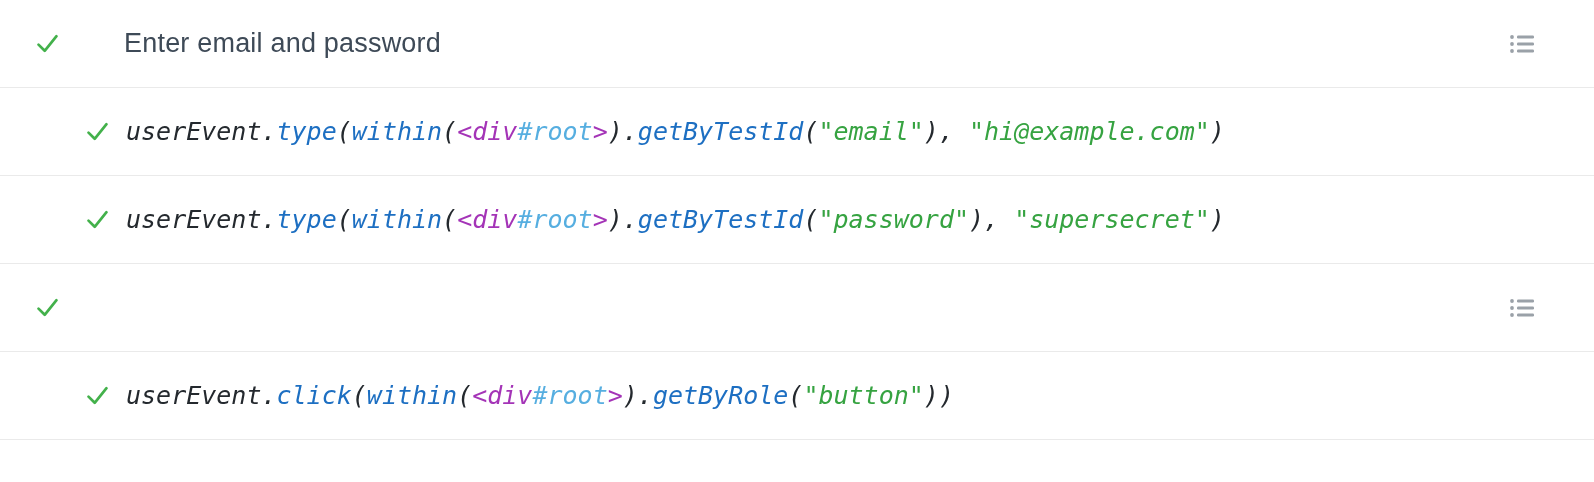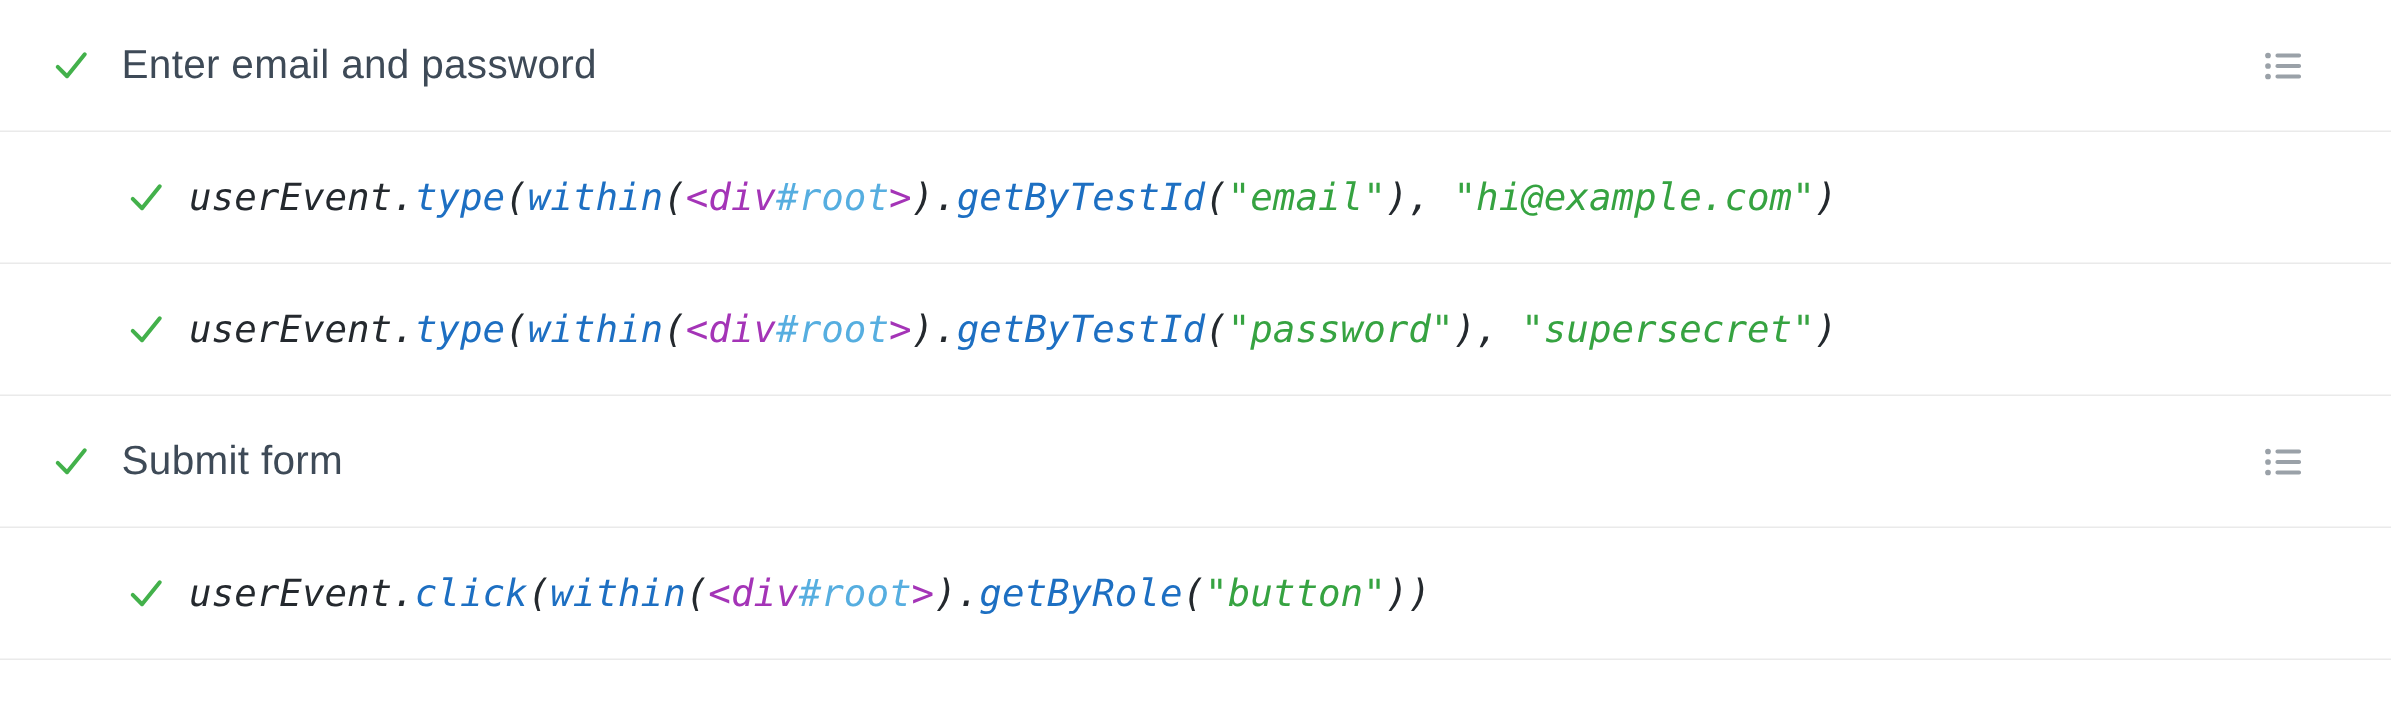--- a/index.html
+++ b/index.html
@@ -11,21 +11,21 @@
     overflow: hidden;
   }
   .log { width: 100%; }
   .row {
     display: flex;
     align-items: center;
     height: 88px;
     border-bottom: 1px solid var(--divider, #eaeaea);
     background: #ffffff;
   }
-  .row.step { padding-left: 34px; padding-right: 58px; }
+  .row.step { padding-left: 34px; padding-right: 58px; gap: 43px; }
   .row.code { padding-left: 84px; padding-right: 40px; }
   .check {
     flex: 0 0 auto;
     display: flex;
     align-items: center;
     margin-right: 20px;
   }
   .row.code .check { margin-right: 15px; }
   .title {
     font-size: 27px;
@@ -85,21 +85,20 @@
         </svg>
       </span>
       <span class="codeline"><span class="tok-default">userEvent.</span><span class="tok-blue">type</span><span class="tok-default">(</span><span class="tok-blue">within</span><span class="tok-default">(</span><span class="tok-purple">&lt;div</span><span class="tok-lightblue">#root</span><span class="tok-purple">&gt;</span><span class="tok-default">).</span><span class="tok-blue">getByTestId</span><span class="tok-default">(</span><span class="tok-green">"password"</span><span class="tok-default">), </span><span class="tok-green">"supersecret"</span><span class="tok-default">)</span></span>
     </div>
     <div class="row step">
       <span class="check">
         <svg width="27" height="27" viewBox="0 0 24 24" fill="none">
           <polyline points="4,13 9.5,18.5 20,5.5" stroke="#43b14b" stroke-width="2.4" stroke-linecap="round" stroke-linejoin="round" fill="none"></polyline>
         </svg>
       </span>
-      <span class="title">Submit form</span>
       <span class="spacer"></span>
       <span class="menu-icon">
         <svg width="28" height="26" viewBox="0 0 28 26">
           <circle cx="4" cy="6" r="1.9" fill="#9aa1a8"></circle>
           <rect x="9" y="4.6" width="17" height="2.8" rx="1.2" fill="#9aa1a8"></rect>
           <circle cx="4" cy="13" r="1.9" fill="#9aa1a8"></circle>
           <rect x="9" y="11.6" width="17" height="2.8" rx="1.2" fill="#9aa1a8"></rect>
           <circle cx="4" cy="20" r="1.9" fill="#9aa1a8"></circle>
           <rect x="9" y="18.6" width="17" height="2.8" rx="1.2" fill="#9aa1a8"></rect>
         </svg>

